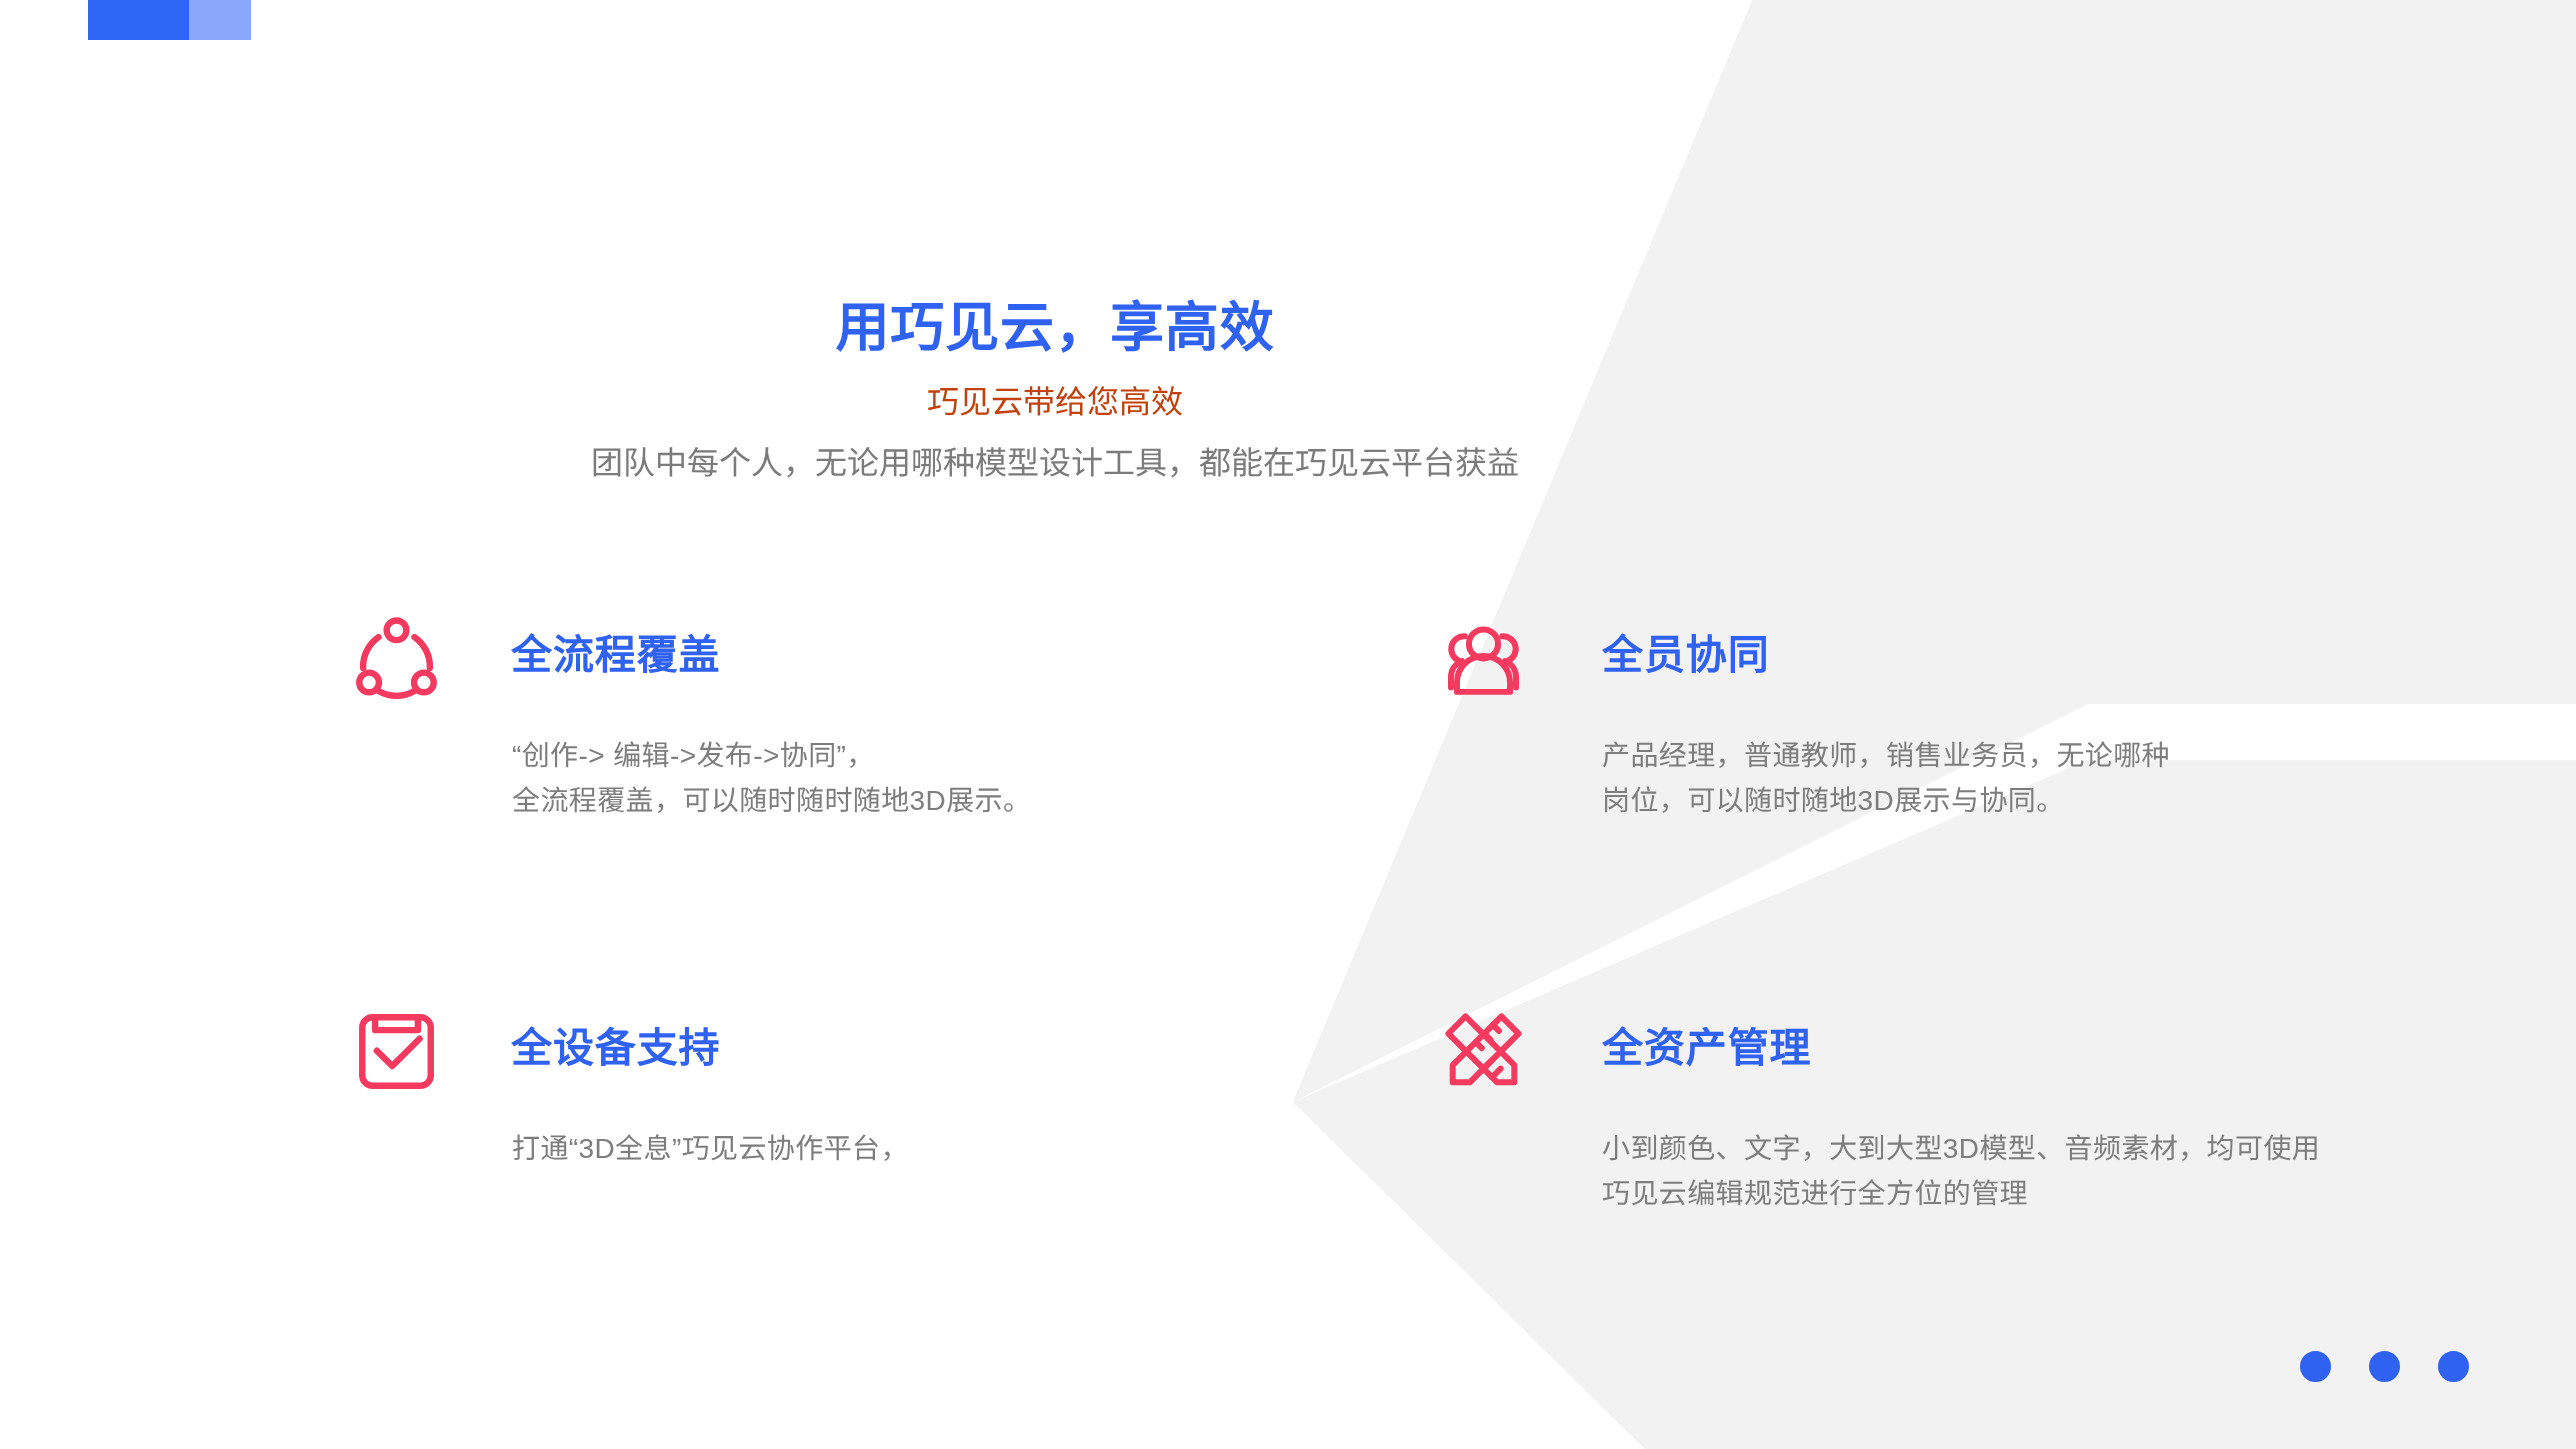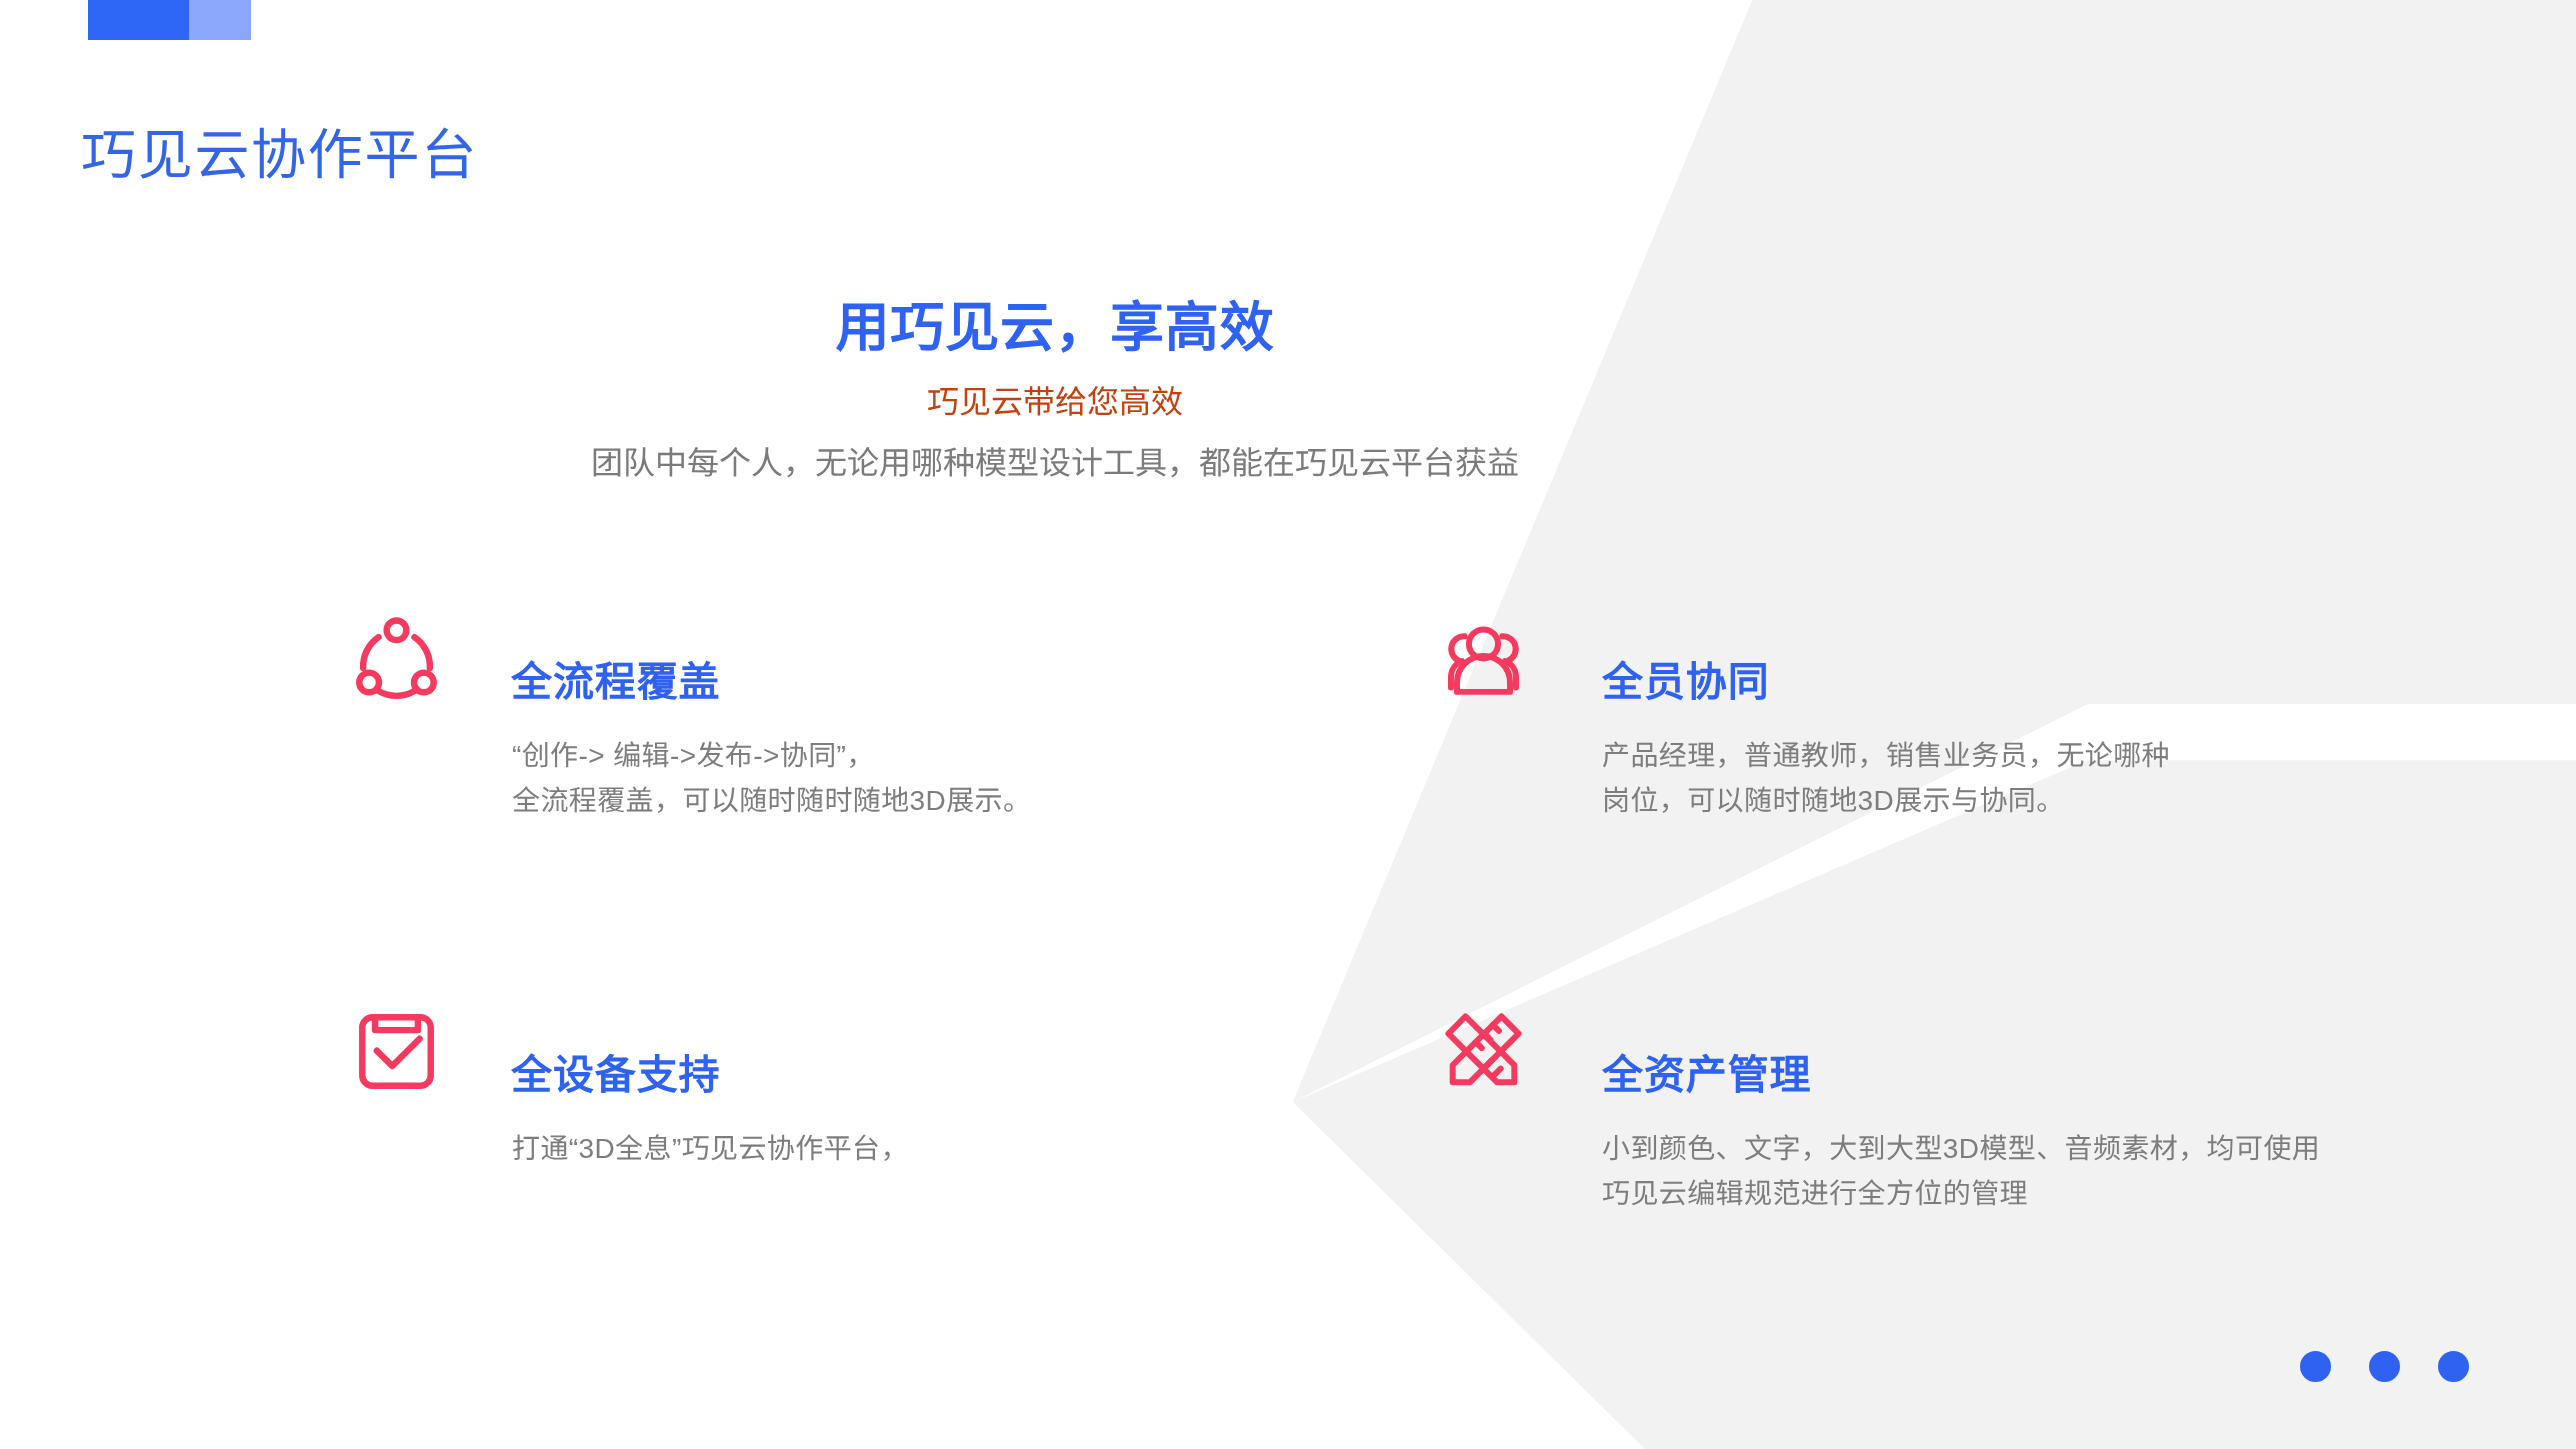--- a/index.html
+++ b/index.html
@@ -87,22 +87,23 @@
     position: absolute;
     width: 962px;
   }
   .feature.col-left  { left: 352px; }
   .feature.col-right { left: 1439px; }
   .feature.row-top    { top: 614px; }
   .feature.row-bottom { top: 1007px; }
 
   .feature-head {
     display: flex;
-    align-items: flex-end;
+    align-items: center;
     height: 89px;
+    font-family: Liberation Mono, monospace;
   }
   .feature-icon {
     width: 89px;
     height: 89px;
     flex: 0 0 89px;
     display: block;
   }
   .feature-icon svg { display: block; width: 100%; height: 100%; }
 
   .feature-title {
@@ -151,21 +152,20 @@
   <svg id="bg-decor" viewBox="0 0 2999 1687" preserveAspectRatio="none" aria-hidden="true">
     <polygon fill="#f2f2f2" points="2040,0 2999,0 2999,820 2430,820 1505,1283 "></polygon>
     <polygon fill="#f2f2f2" points="1505,1283 2430,885 2999,885 2999,1687 1915,1687 "></polygon>
   </svg>
 
   <div id="logo-mark">
     <span class="lm-left" style="background: rgb(46, 102, 246);"></span>
     <span class="lm-right" style="background: rgb(138, 167, 251);"></span>
   </div>
 
-  <h1 id="page-title" style="color: rgb(51, 102, 230);">巧见云协作平台</h1>
 
   <div id="hero">
     <div id="hero-headline">用巧见云，享高效</div>
     <div id="hero-sub1">巧见云带给您高效</div>
     <div id="hero-sub2">团队中每个人，无论用哪种模型设计工具，都能在巧见云平台获益</div>
   </div>
 
   <div class="feature col-left row-top">
     <div class="feature-head">
       <span class="feature-icon">

